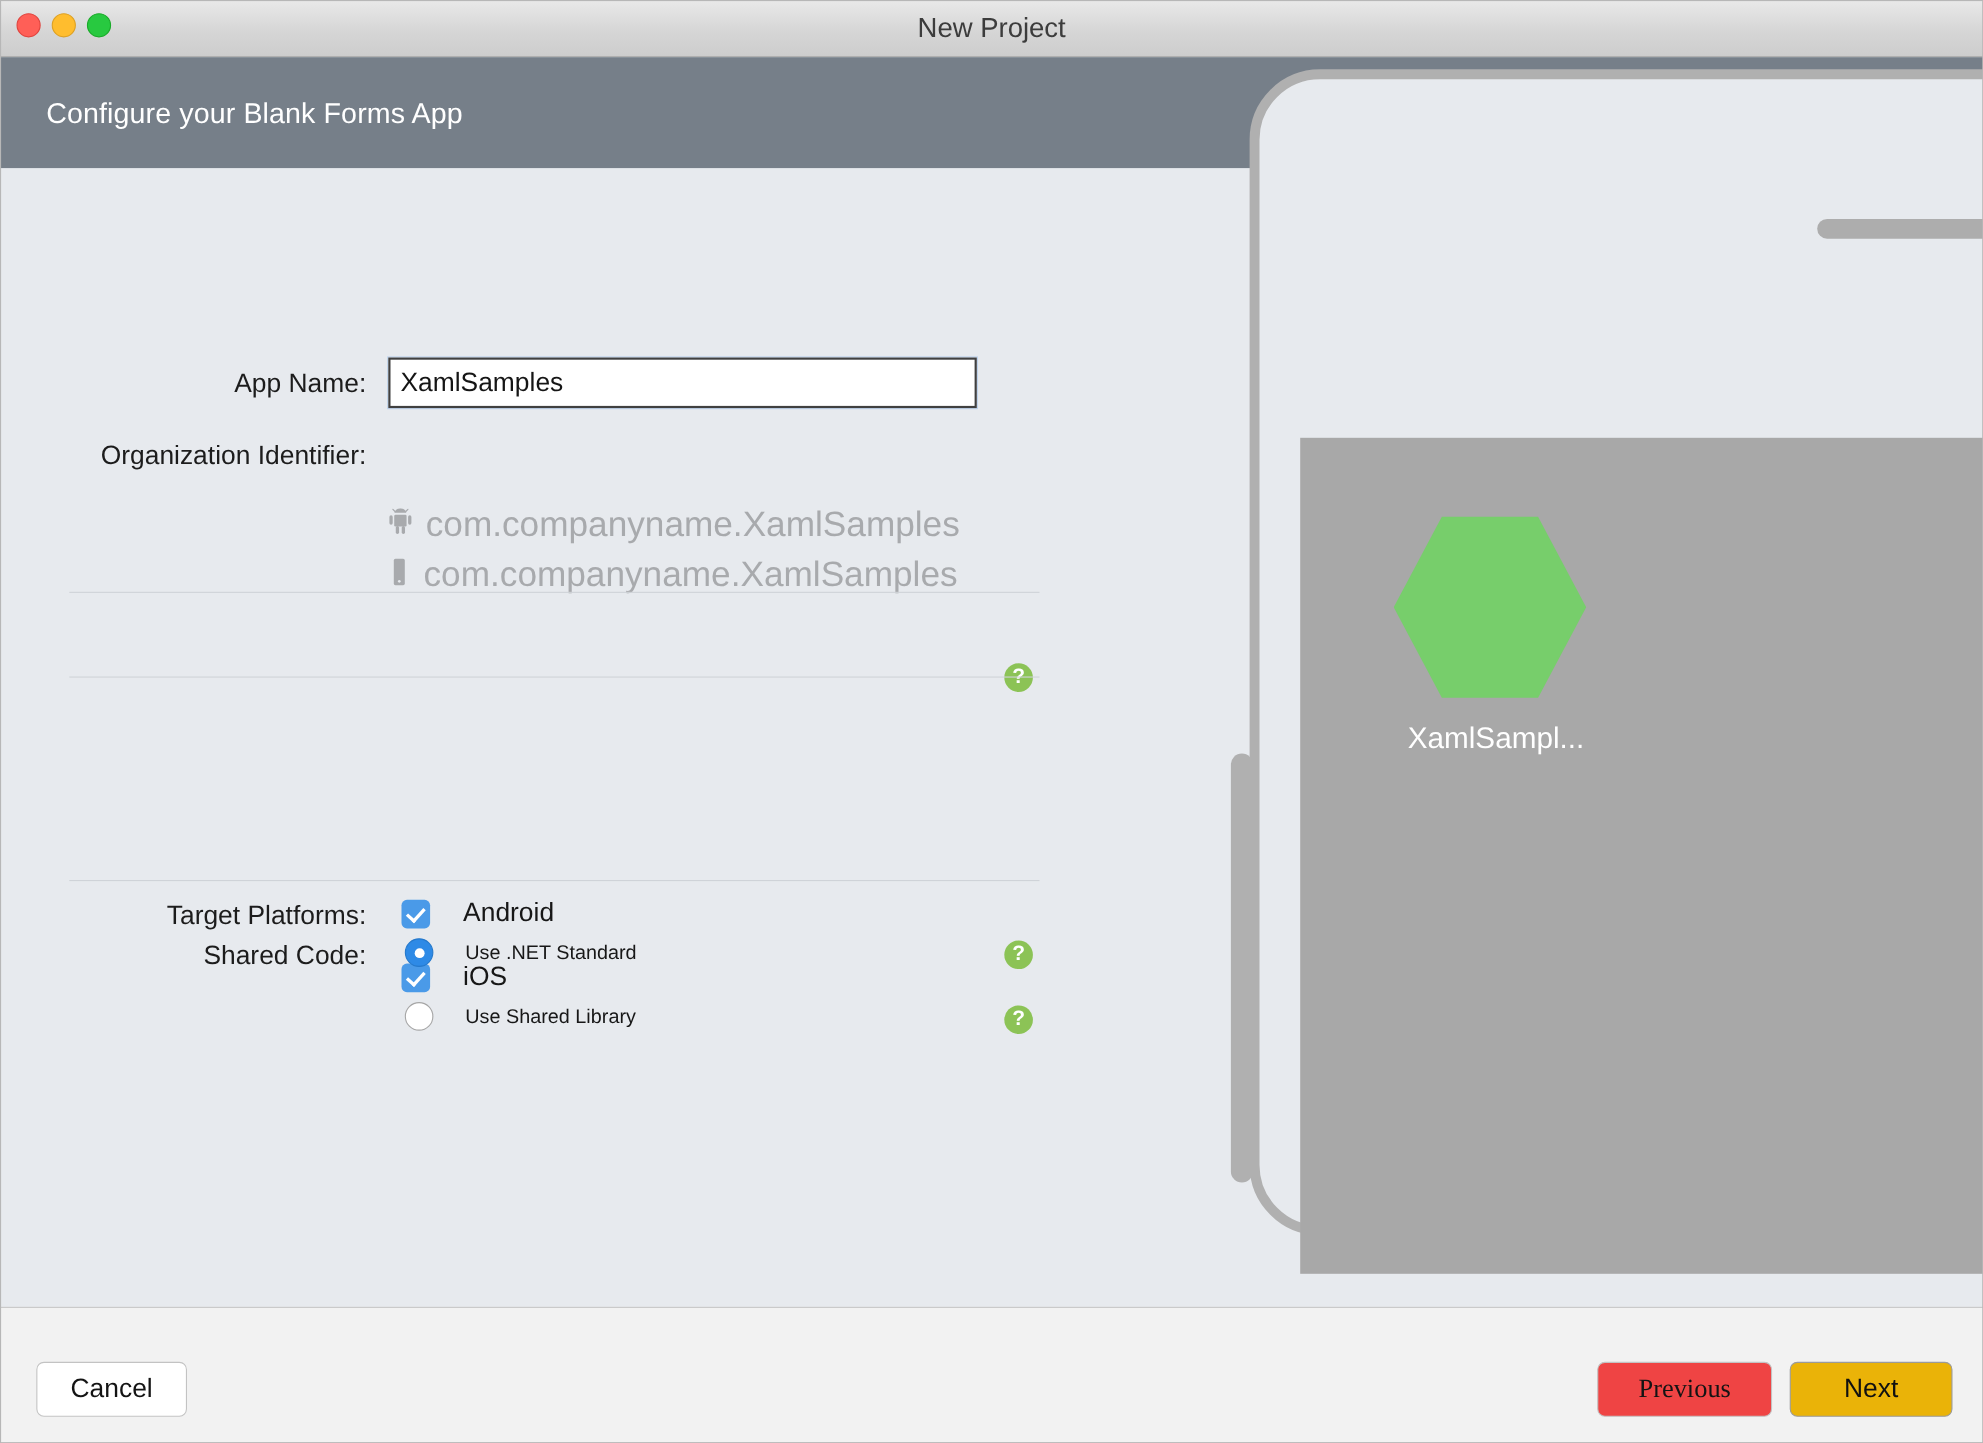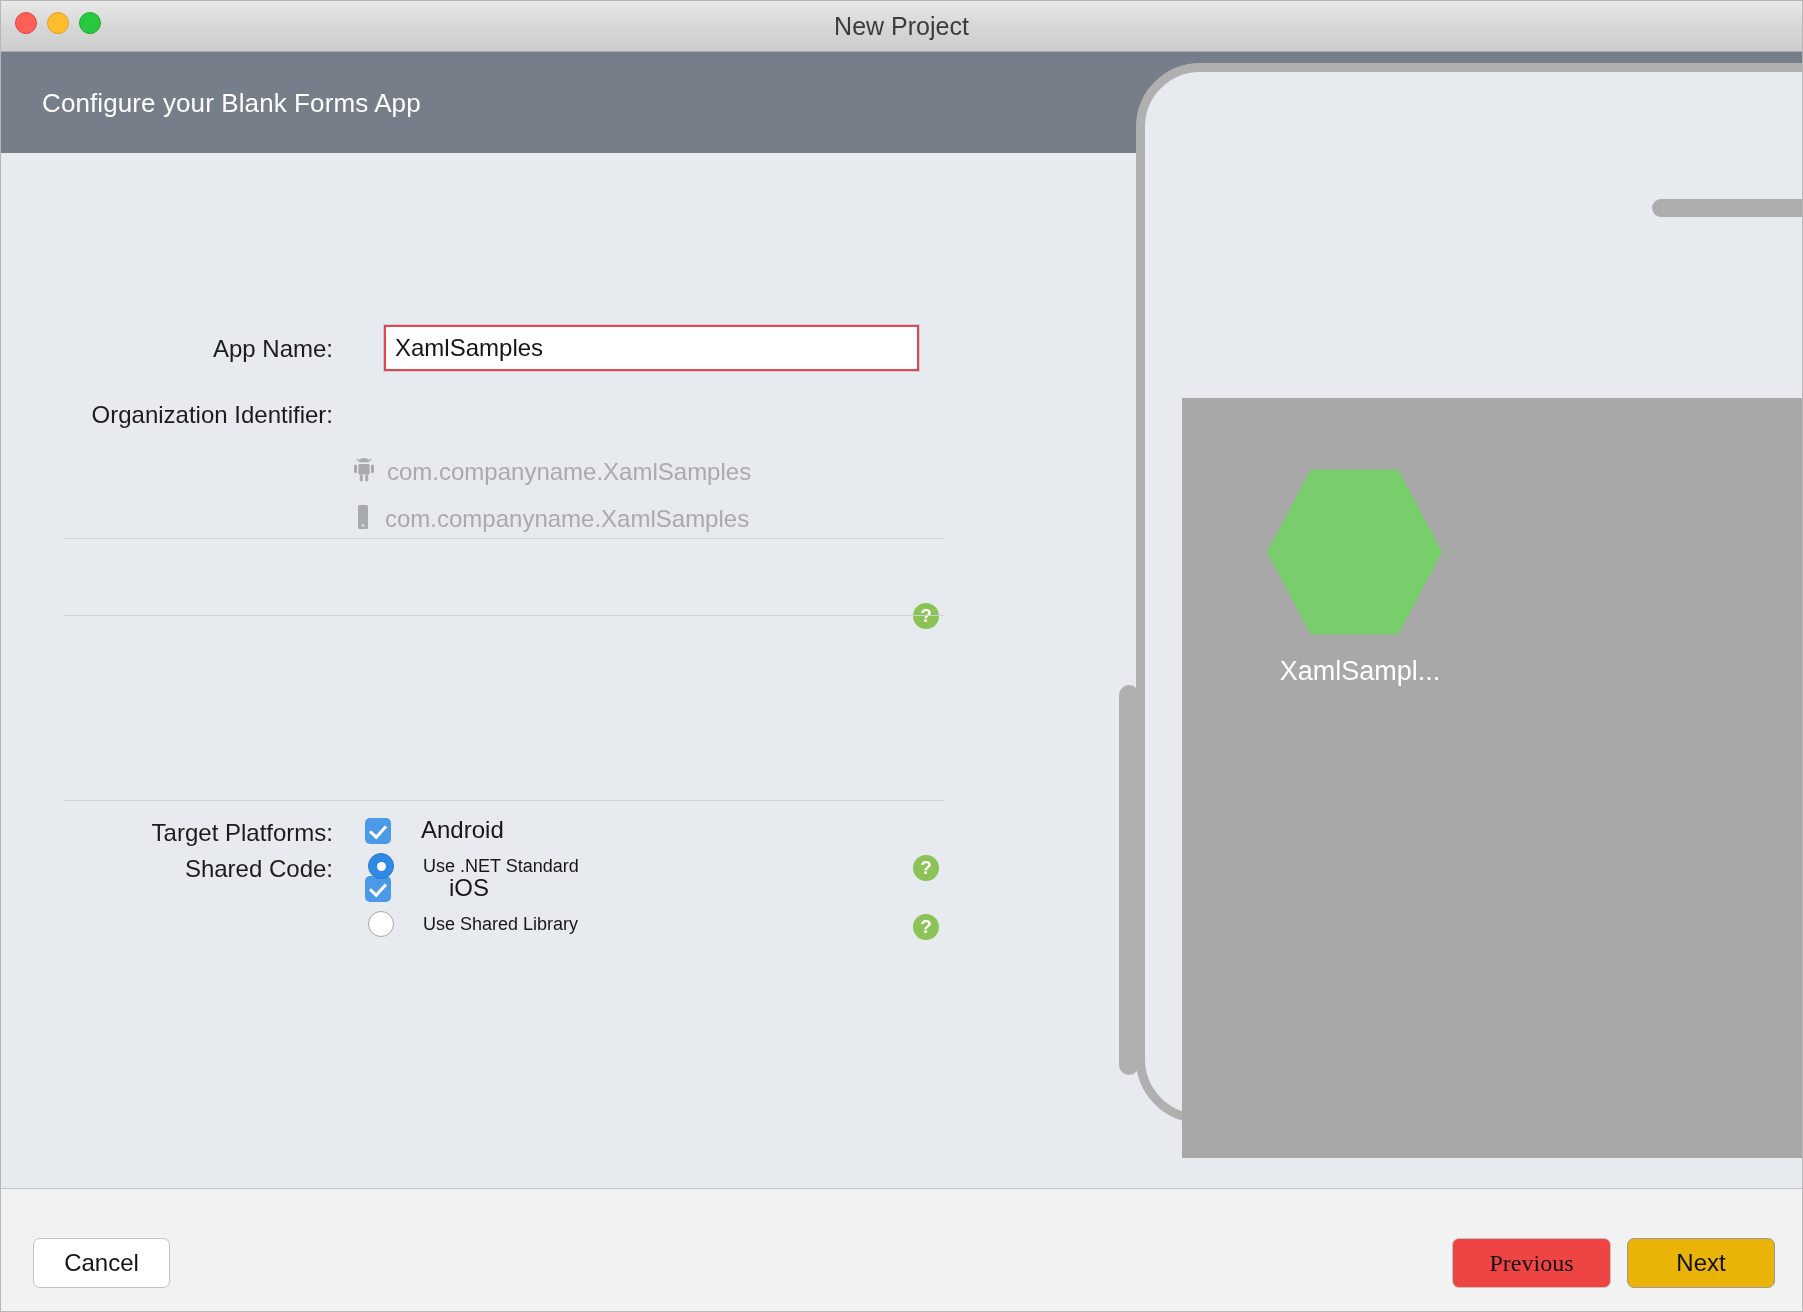--- a/index.html
+++ b/index.html
@@ -100,38 +100,37 @@
     position: absolute;
     box-sizing: border-box;
     background: #ffffff;
     font-family: "Liberation Sans", sans-serif;
     font-size: 24px;
     color: #151515;
     padding: 0 9px;
     outline: none;
   }
   .ftext.focused {
-    border: 2px solid #ef4444;
+    border: 2px solid #404040;
     box-shadow: 0 0 0 1px rgba(107,164,232,0.35);
-    margin-left: 31px;
   }
   .ftext.normal {
     border: 1px solid #8d8d8d;
     border-top-color: #8a8a8a;
   }
 
   
   .brow {
     position: absolute;
     display: flex;
     align-items: center;
     gap: 12px;
   }
   .btext {
-    font-size: 24px;
+    font-size: 32px;
     color: #a8aaad;
     white-space: nowrap;
   }
   .icon-android, .icon-ios { flex: 0 0 auto; }
 
   
   .sep {
     position: absolute;
     height: 1px;
     background: #cfd3d8;
@@ -374,21 +373,21 @@
       <span class="btext">com.companyname.XamlSamples</span>
     </div>
 
     <div class="sep" style="left:63px; top:462px; width:882px;"></div>
 
     <div class="flabel" style="left:0px; top:665px; width:333px; top:666px;">Target Platforms:</div>
     <div class="cbrow" style="left:365px; top:663px;">
       <span class="checkbox"></span>
       <span class="cblabel">Android</span>
     </div>
-    <div class="cbrow" style="left:365px; top:721px;gap:28px;">
+    <div class="cbrow" style="left:365px; top:721px;">
       <span class="checkbox"></span>
       <span class="cblabel">iOS</span>
     </div>
 
   </div>
 
   <div class="sep" style="left:63px; top:538px; width:882px;"></div>
   <div class="sep" style="left:63px; top:800px; width:882px;"></div>
 
   <div class="flabel" style="left:0px; top:855px; width:333px;">Shared Code:</div>

